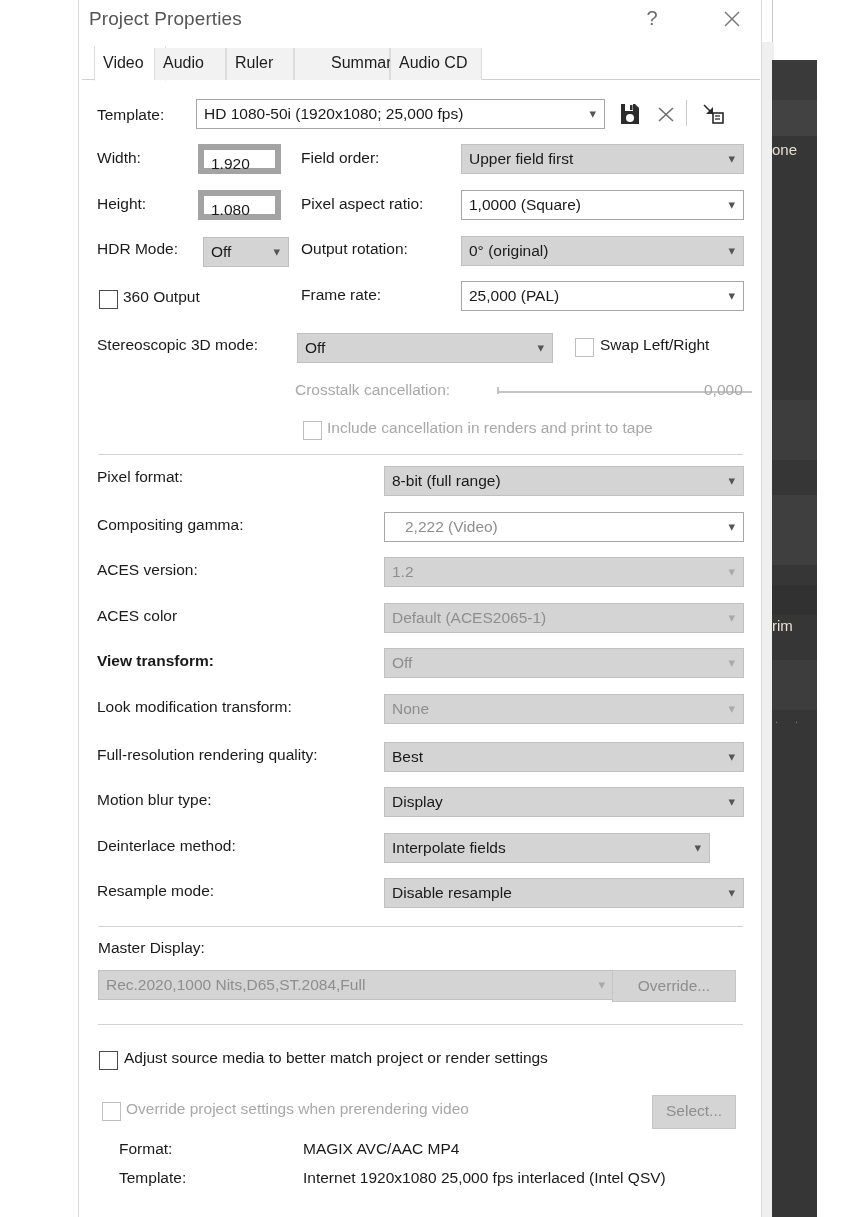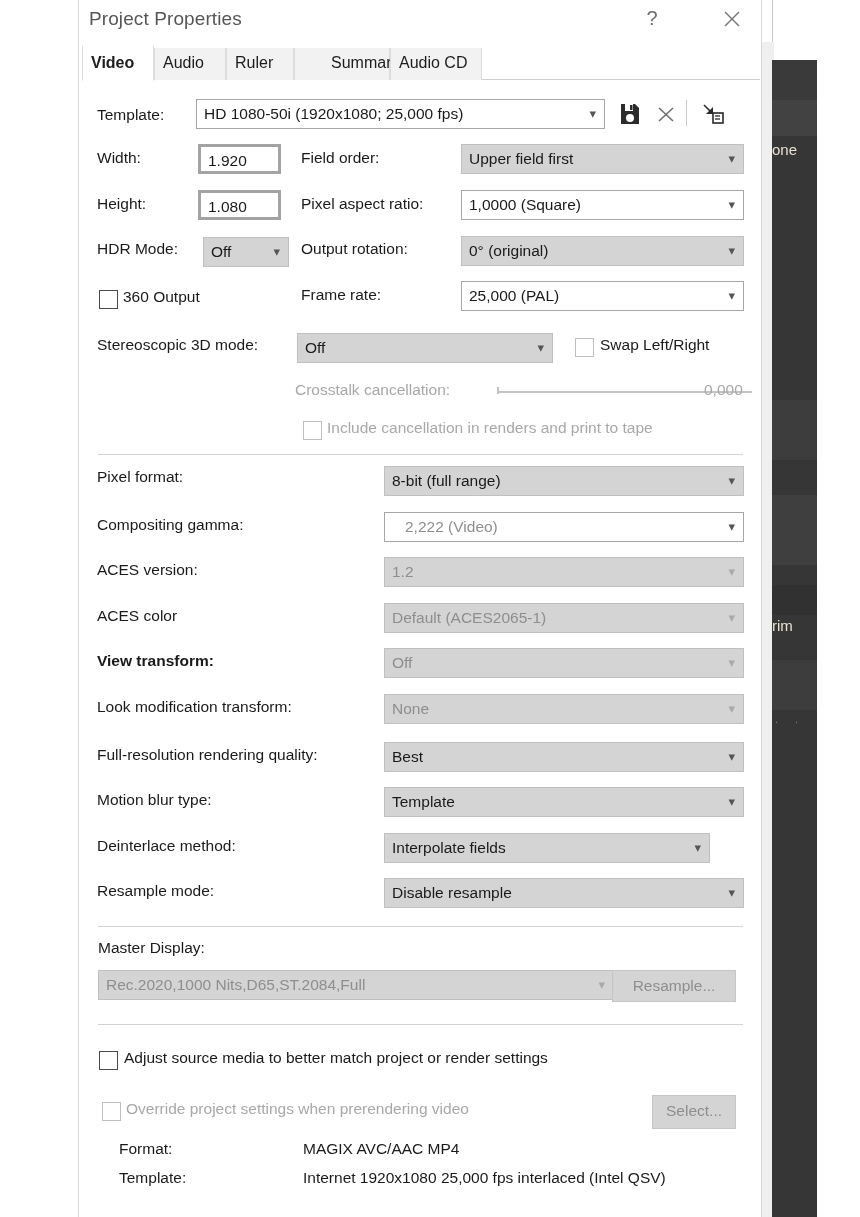--- a/index.html
+++ b/index.html
@@ -182,21 +182,21 @@
     color: #555;
     font-size: 13px;
   }
   .combo.dis .arrow { color: #a9a9a9; }
   .combo.white .arrow { color: #555; }
 
   .txtbox {
     position: absolute;
     box-sizing: border-box;
     background: #ffffff;
-    border: 3px solid #a3a3a3;
+    border: 6px solid #a3a3a3;
     font-size: 15.5px;
     color: #1a1a1a;
     line-height: 28px;
     padding-left: 7px;
   }
 
   .cbx {
     position: absolute;
     width: 19px; height: 19px;
     box-sizing: border-box;
@@ -277,21 +277,21 @@
     </div>
     <div class="title-btn" id="close-btn">
       <svg width="22" height="22" viewBox="0 0 22 22">
         <line x1="4" y1="4" x2="18" y2="18" stroke="#777" stroke-width="1.4"></line>
         <line x1="18" y1="4" x2="4" y2="18" stroke="#777" stroke-width="1.4"></line>
       </svg>
     </div>
   </div>
 
   <div id="tabs">
-    <div class="tab active" style="left:0px;width:72px;font-weight:bold;">
+    <div class="tab active" style="left:12px;width:72px;">
       <span>Video</span>
     </div>
     <div class="tab" style="left:72px;width:72px;">
       <span>Audio</span>
     </div>
     <div class="tab" style="left:144px;width:68px;">
       <span>Ruler</span>
     </div>
     <div class="tab" style="left:212px;width:96px;padding-left:36px;">
       <span>Summary</span>
@@ -423,21 +423,21 @@
     </div>
 
     <div class="lbl" style="left:18px;top:666px;">Full-resolution rendering quality:</div>
     <div class="combo" style="left:305px;top:662px;width:360px;height:30px;">
       <span>Best</span>
       <span class="arrow">▾</span>
     </div>
 
     <div class="lbl" style="left:18px;top:711px;">Motion blur type:</div>
     <div class="combo" style="left:305px;top:707px;width:360px;height:30px;">
-      <span>Template</span>
+      <span>Display</span>
       <span class="arrow">▾</span>
     </div>
 
     <div class="lbl" style="left:18px;top:757px;">Deinterlace method:</div>
     <div class="combo" style="left:305px;top:753px;width:326px;height:30px;">
       <span>Interpolate fields</span>
       <span class="arrow">▾</span>
     </div>
 
     <div class="lbl" style="left:18px;top:802px;">Resample mode:</div>
@@ -446,21 +446,21 @@
       <span class="arrow">▾</span>
     </div>
 
     <div class="divider" style="left:19px;top:846px;width:645px;"></div>
 
     <div class="lbl" style="left:19px;top:859px;">Master Display:</div>
     <div class="combo dis" style="left:19px;top:890px;width:516px;height:30px;">
       <span>Rec.2020,1000 Nits,D65,ST.2084,Full</span>
       <span class="arrow">▾</span>
     </div>
-    <div class="btn" style="left:533px;top:890px;width:124px;height:32px;">Resample...</div>
+    <div class="btn" style="left:533px;top:890px;width:124px;height:32px;">Override...</div>
 
     <div class="divider" style="left:19px;top:944px;width:645px;"></div>
 
     <div class="cbx" style="left:20px;top:971px;"></div>
     <div class="lbl" style="left:45px;top:969px;">Adjust source media to better match project or render settings</div>
 
     <div class="cbx dis" style="left:23px;top:1022px;"></div>
     <div class="lbl dis" style="left:47px;top:1020px;">Override project settings when prerendering video</div>
     <div class="btn" style="left:573px;top:1015px;width:84px;height:34px;">Select...</div>
 

